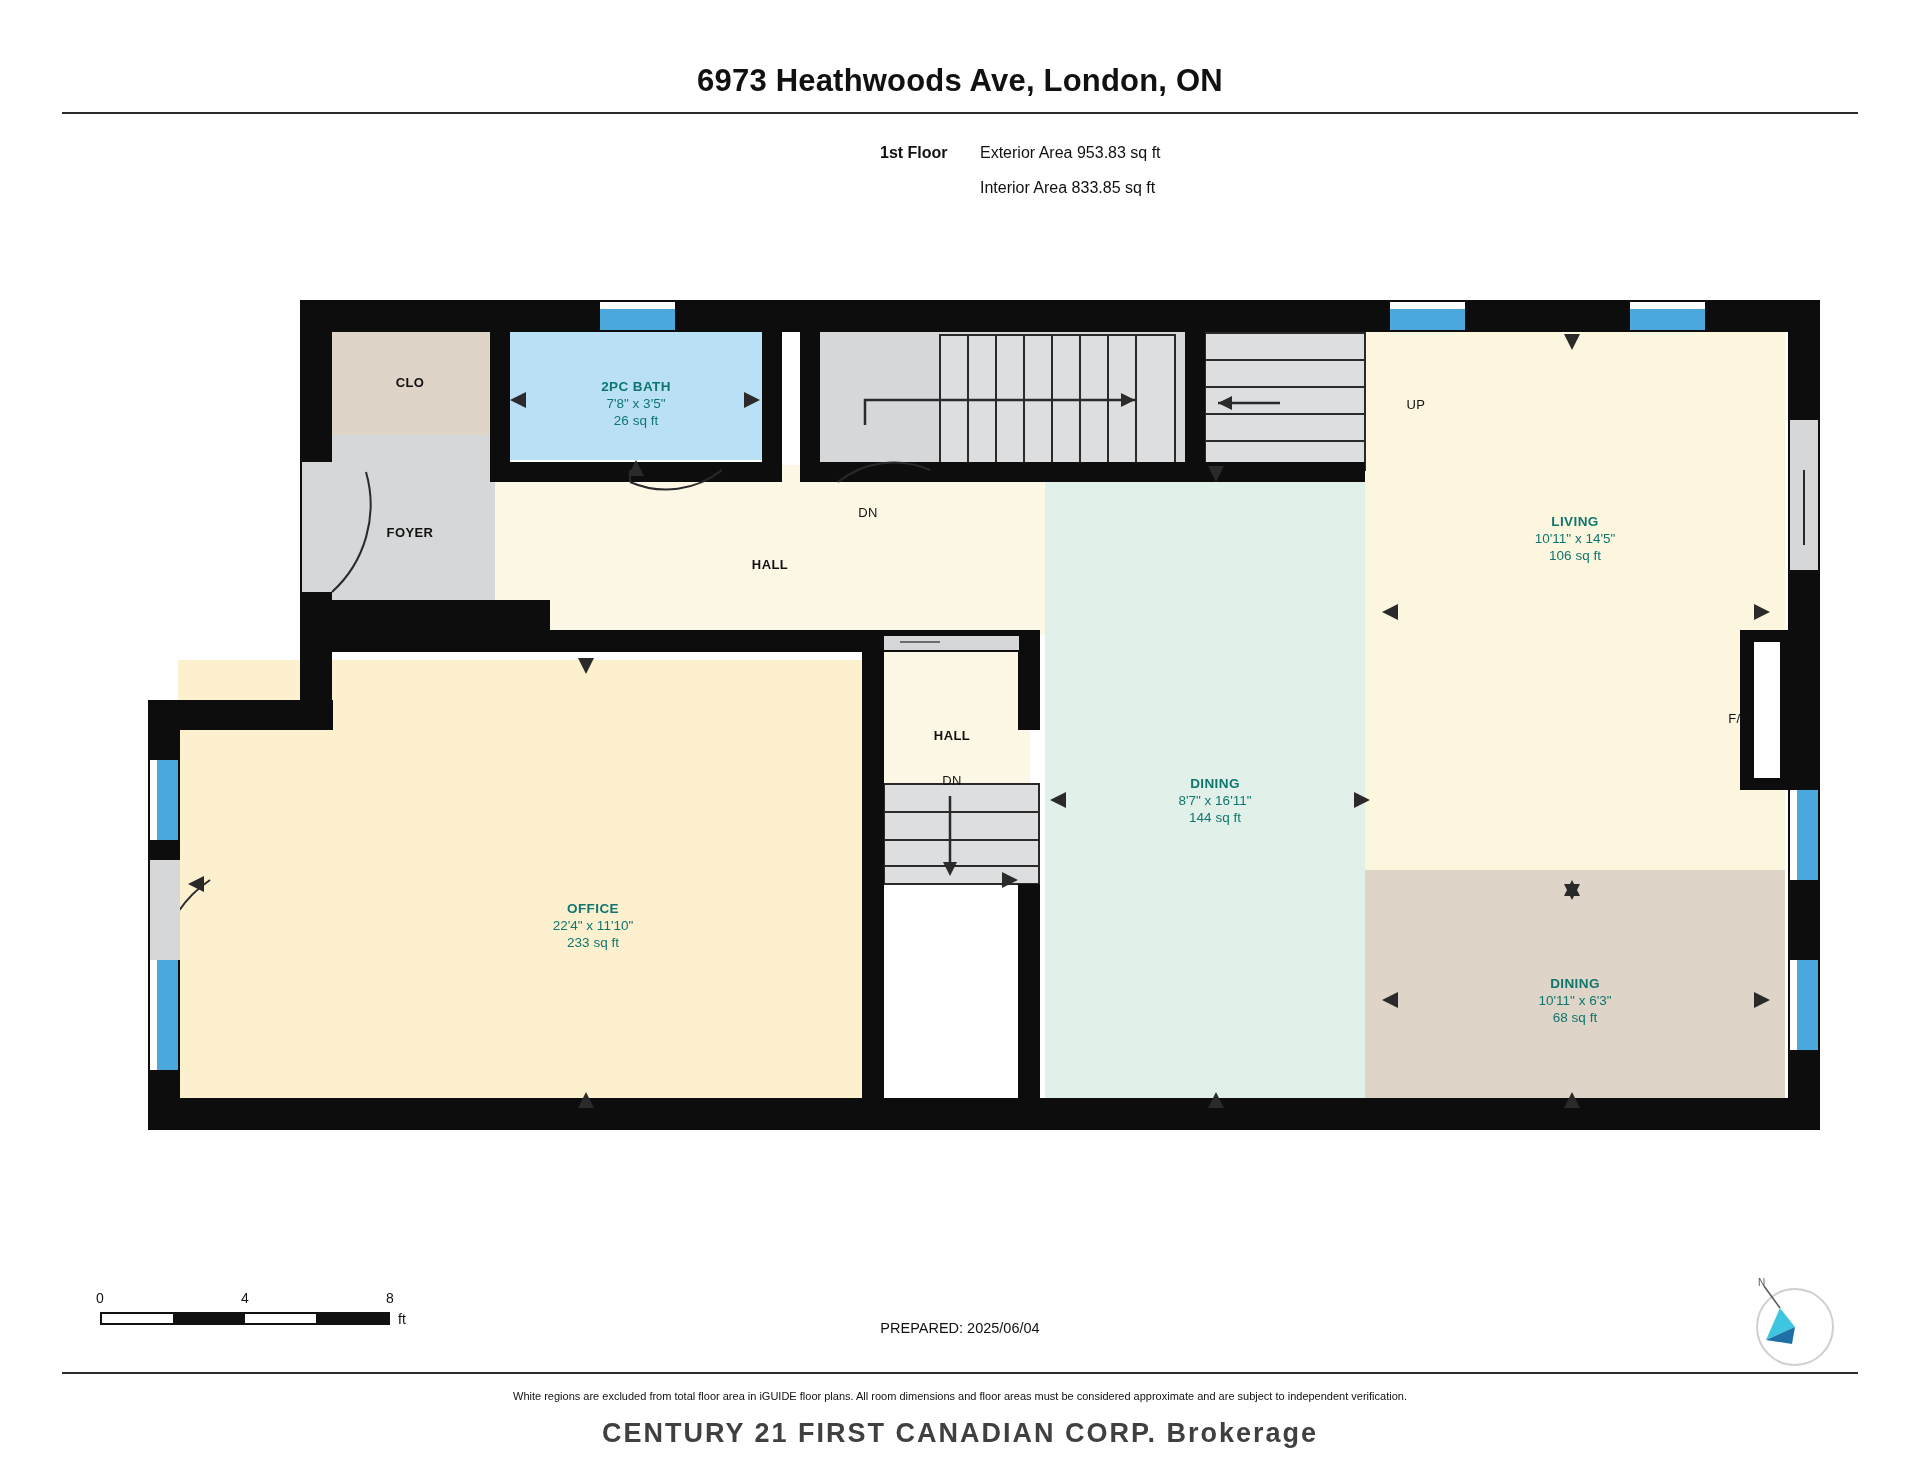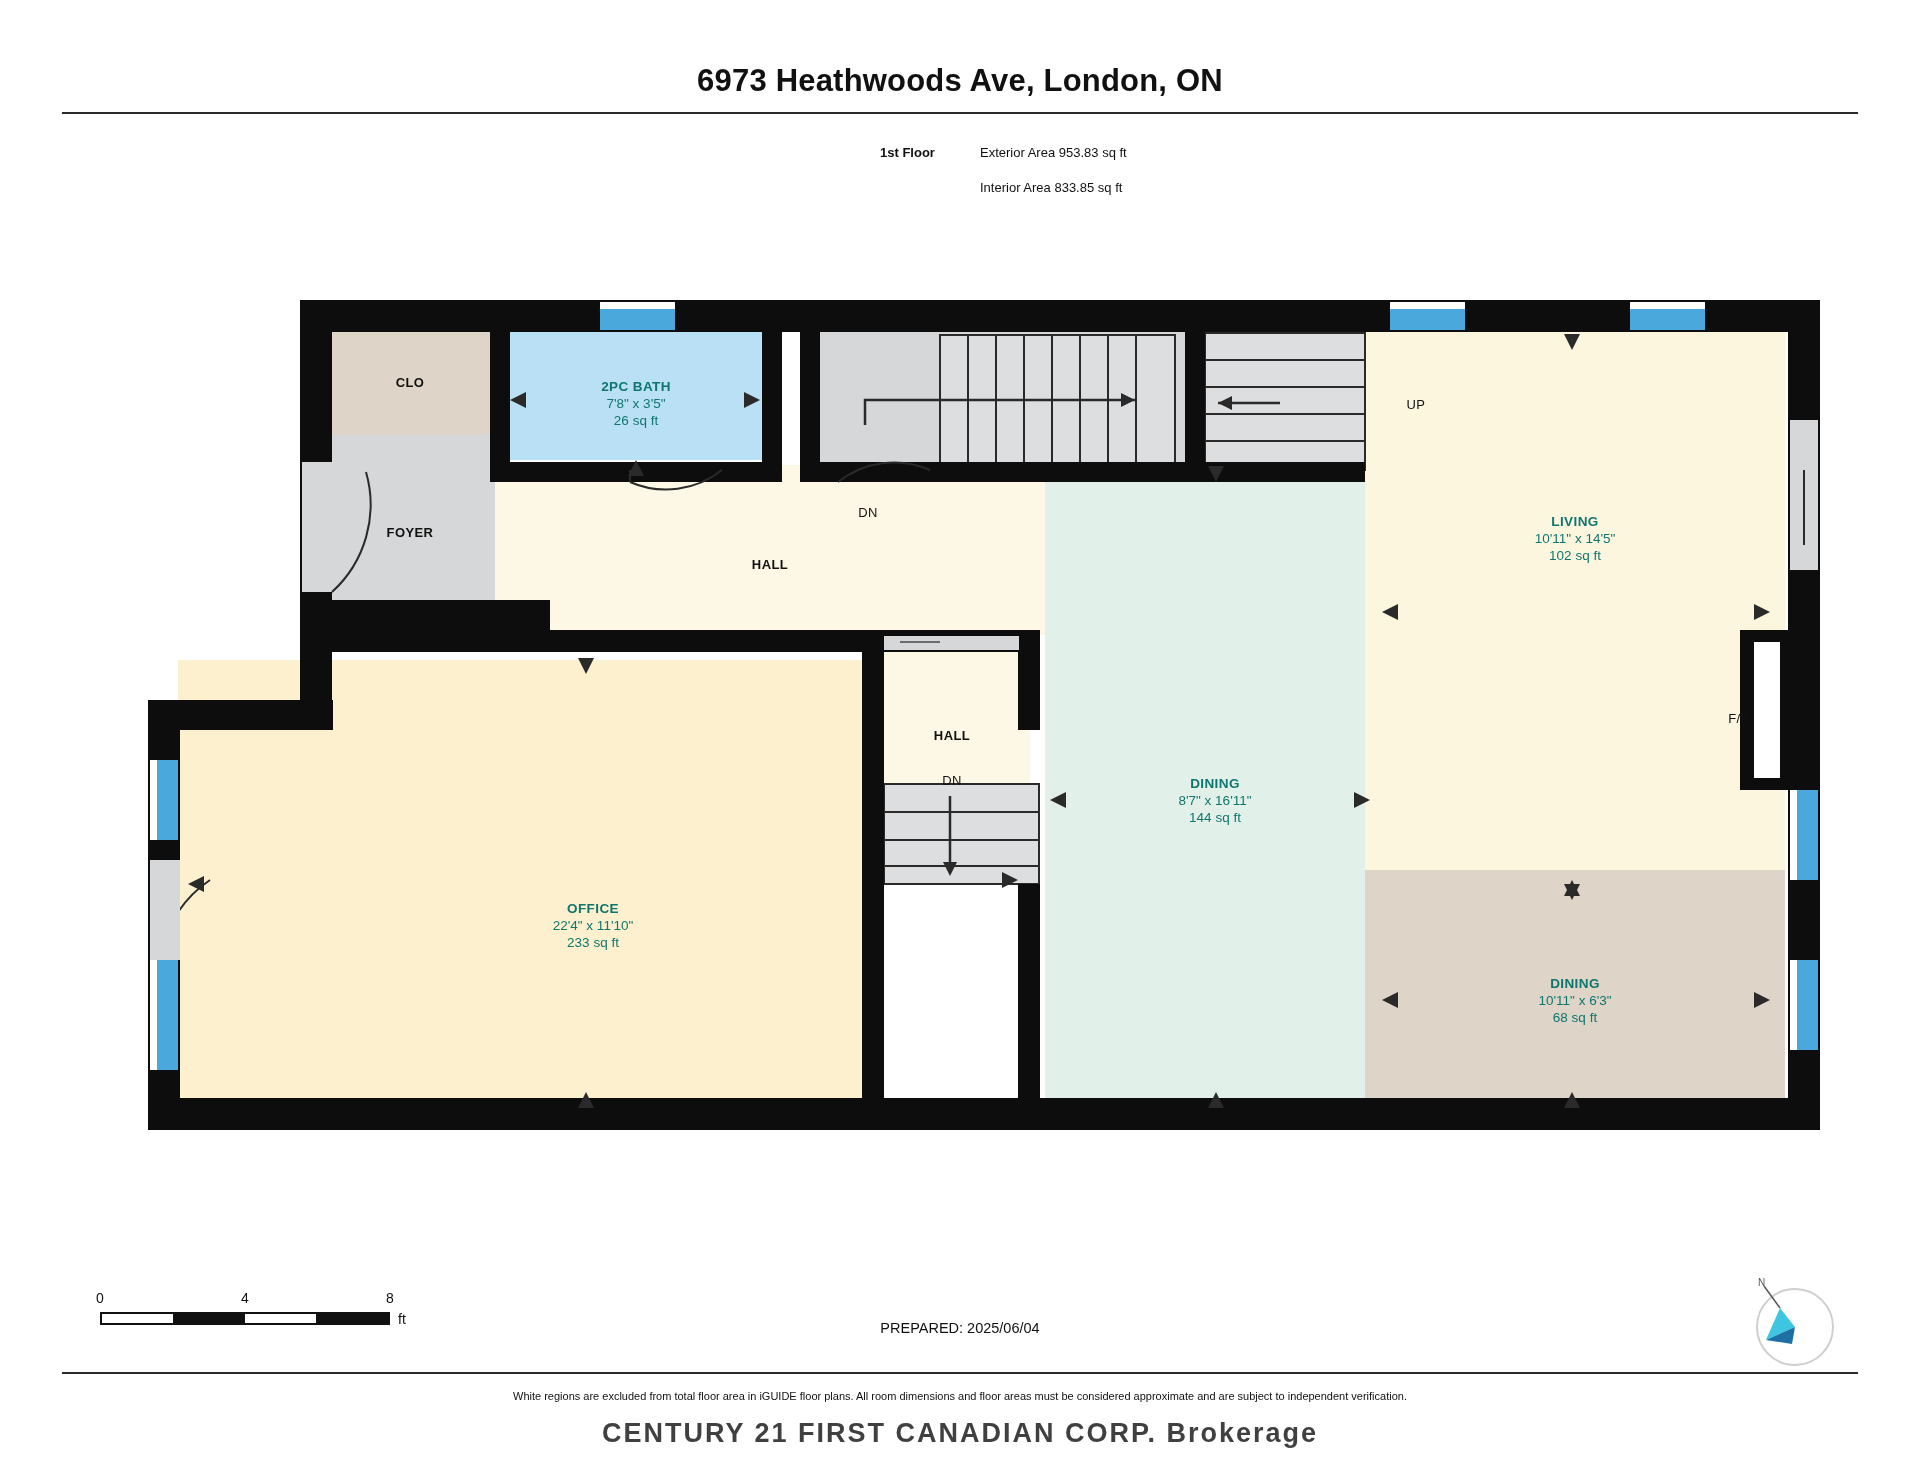--- a/index.html
+++ b/index.html
@@ -32,21 +32,21 @@
     top: 112px;
     left: 62px;
     width: 1796px;
     height: 2px;
     background: #2b2b2b;
   }
   #floor-meta {
     position: absolute;
     top: 135px;
     left: 880px;
-    font-size: 13px;
+    font-size: 16px;
     line-height: 35px;
   }
   #floor-meta .floor-label {
     font-weight: bold;
     display: inline-block;
     width: 100px;
   }
   #floor-meta .meta-row { white-space: nowrap; }
   #floor-meta .meta-row .value { display: inline-block; }
 
@@ -351,21 +351,21 @@
   <div class="area">26 sq ft</div>
 </div>
 
 <div class="small-label" style="left:410px; top:532px;">FOYER</div>
 
 <div class="small-label" style="left:770px; top:564px;">HALL</div>
 
 <div class="room-label" style="left:1575px; top:538px;">
   <div class="name">LIVING</div>
   <div class="dims">10'11" x 14'5"</div>
-  <div class="area">102 sq ft</div>
+  <div class="area">106 sq ft</div>
 </div>
 
 <div class="small-label" style="left:952px; top:735px;">HALL</div>
 
 <div class="room-label" style="left:593px; top:908px;margin-top:17px;">
   <div class="name">OFFICE</div>
   <div class="dims">22'4" x 11'10"</div>
   <div class="area">233 sq ft</div>
 </div>
 

